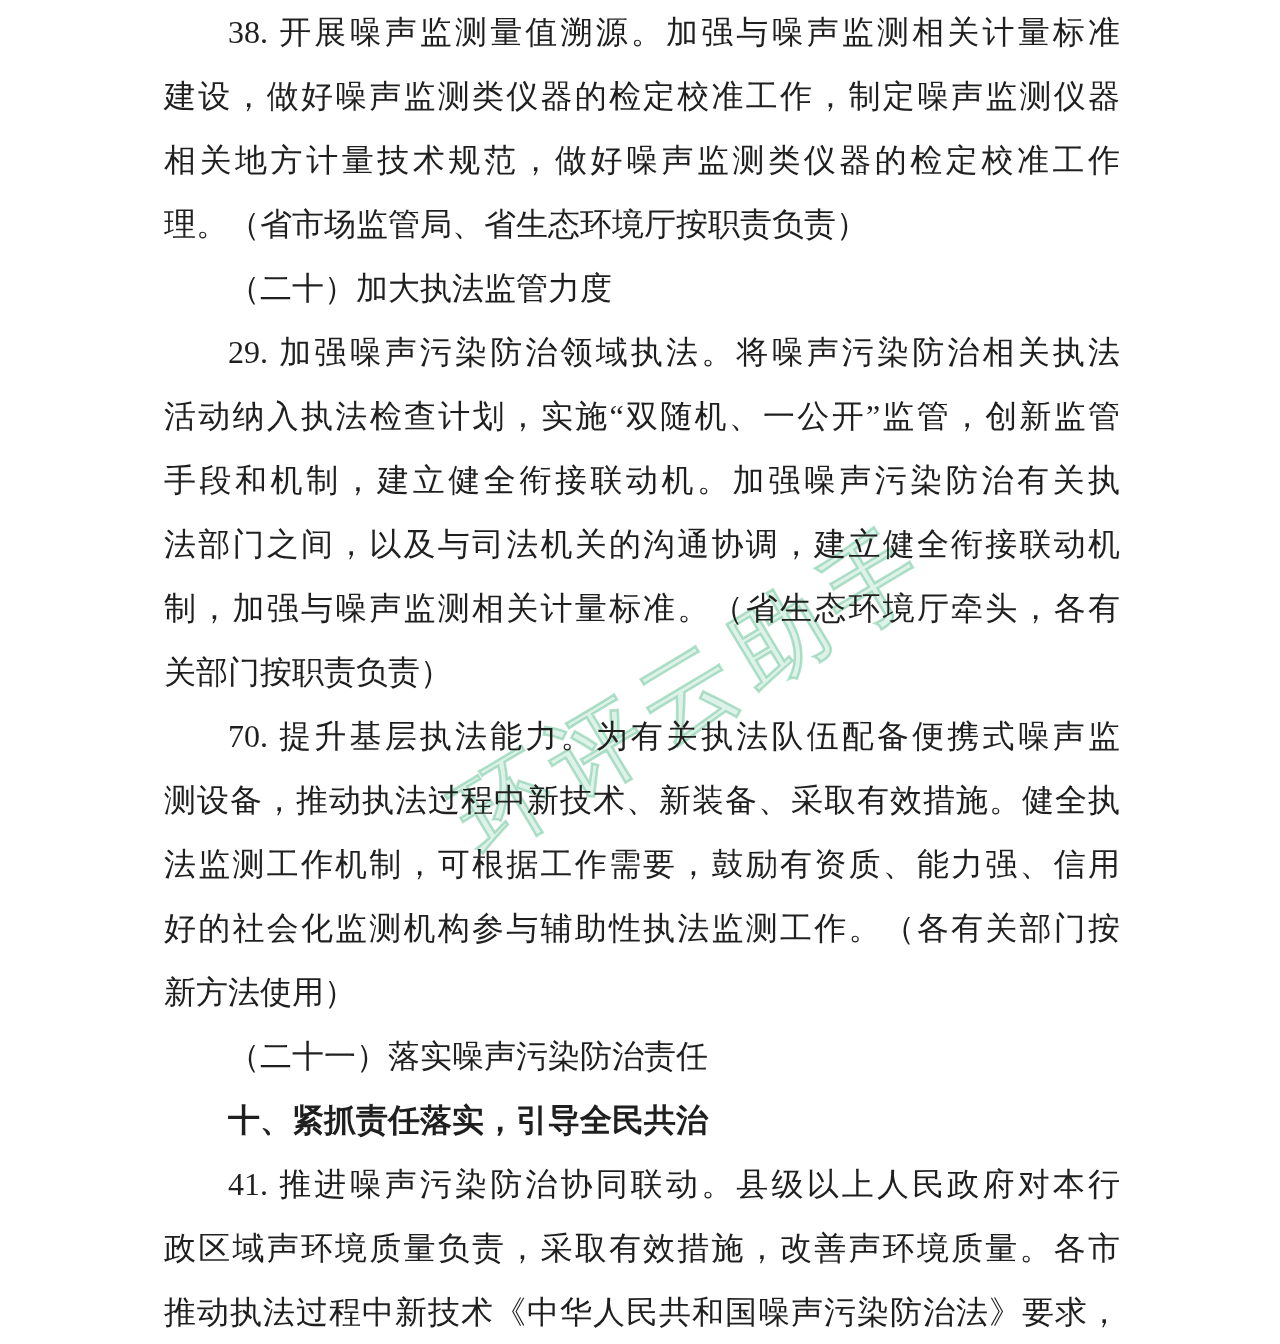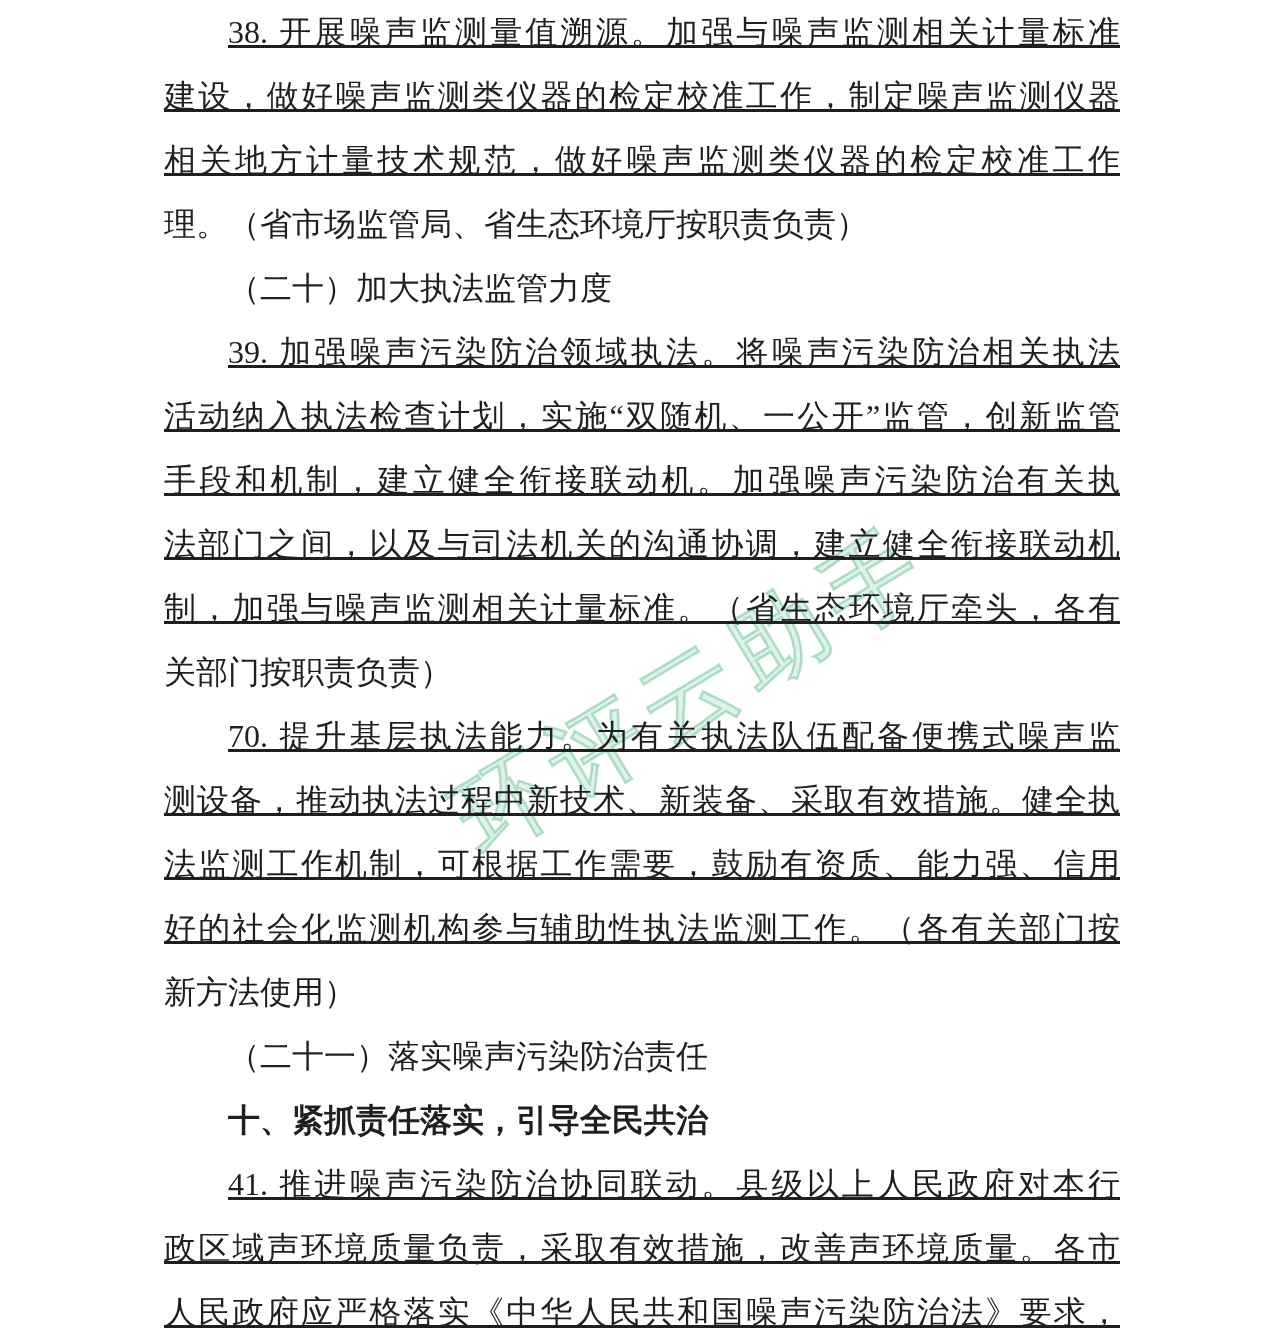--- a/index.html
+++ b/index.html
@@ -23,21 +23,20 @@
   .line {
     height: 64px;
     line-height: 64px;
     overflow: visible;
   }
   
   .j {
     text-align: justify;
     text-align-last: justify;
     text-justify: inter-character;
-    text-decoration: underline;
   }
   
   .ind { text-indent: 64px; }
   
   .h-sans {
     font-family: "Liberation Sans", "DejaVu Sans", sans-serif;
     font-weight: 700;
   }
   .watermark {
     position: absolute;
@@ -68,21 +67,21 @@
     <div class="line j">建设，做好噪声监测类仪器的检定校准工作，制定噪声监测仪器</div>
     <div class="line j">相关地方计量技术规范，做好噪声监测类仪器的检定校准工作</div>
     <div class="line">理。（省市场监管局、省生态环境厅按职责负责）</div>
   </div>
 
   <div class="paragraph">
     <div class="line ind">（二十）加大执法监管力度</div>
   </div>
 
   <div class="paragraph">
-    <div class="line j ind">39. 加强噪声污染防治领域执法。将噪声污染防治相关执法</div>
+    <div class="line j ind">29. 加强噪声污染防治领域执法。将噪声污染防治相关执法</div>
     <div class="line j">活动纳入执法检查计划，实施“双随机、一公开”监管，创新监管</div>
     <div class="line j">手段和机制，建立健全衔接联动机。加强噪声污染防治有关执</div>
     <div class="line j">法部门之间，以及与司法机关的沟通协调，建立健全衔接联动机</div>
     <div class="line j">制，加强与噪声监测相关计量标准。（省生态环境厅牵头，各有</div>
     <div class="line">关部门按职责负责）</div>
   </div>
 
   <div class="paragraph">
     <div class="line j ind">70. 提升基层执法能力。为有关执法队伍配备便携式噪声监</div>
     <div class="line j">测设备，推动执法过程中新技术、新装备、采取有效措施。健全执</div>
@@ -95,16 +94,16 @@
     <div class="line ind">（二十一）落实噪声污染防治责任</div>
   </div>
 
   <div class="paragraph">
     <div class="line ind h-sans">十、紧抓责任落实，引导全民共治</div>
   </div>
 
   <div class="paragraph">
     <div class="line j ind">41. 推进噪声污染防治协同联动。县级以上人民政府对本行</div>
     <div class="line j">政区域声环境质量负责，采取有效措施，改善声环境质量。各市</div>
-    <div class="line j">人民政府应严格落实《中华人民共和国噪声污染防治法》要求，</div>
+    <div class="line j">推动执法过程中新技术《中华人民共和国噪声污染防治法》要求，</div>
   </div>
 
 </div>
 
 </body></html>

